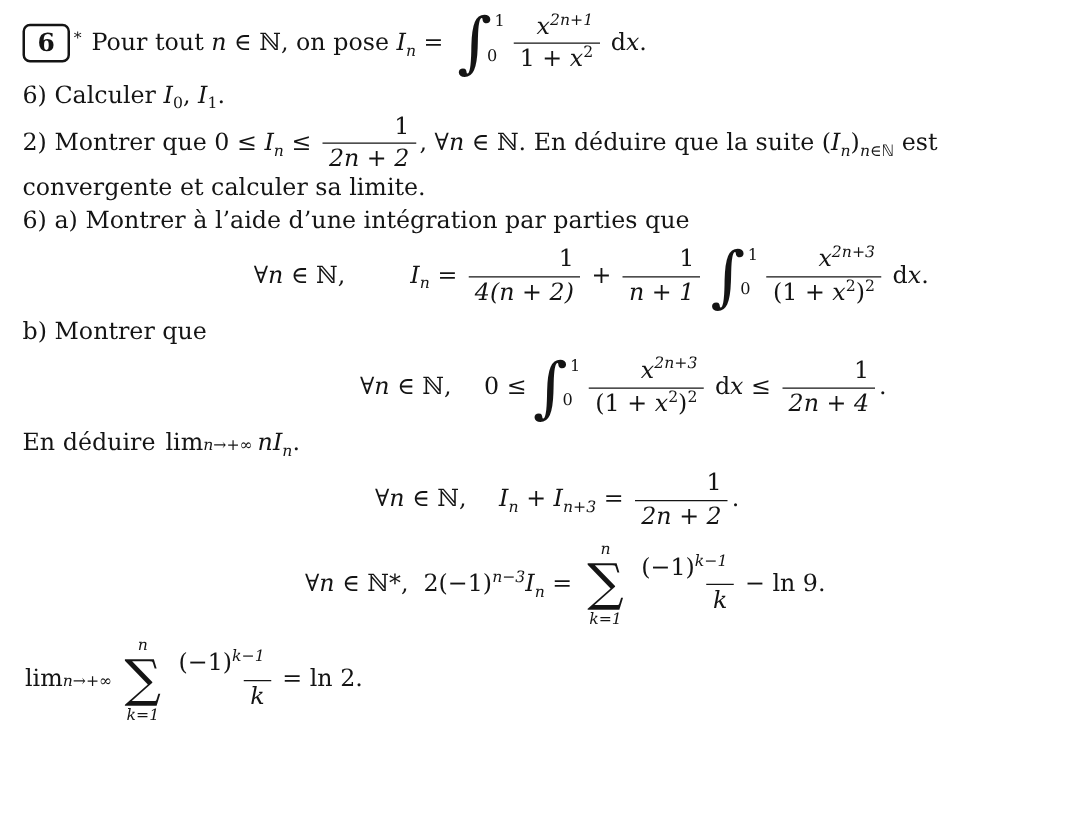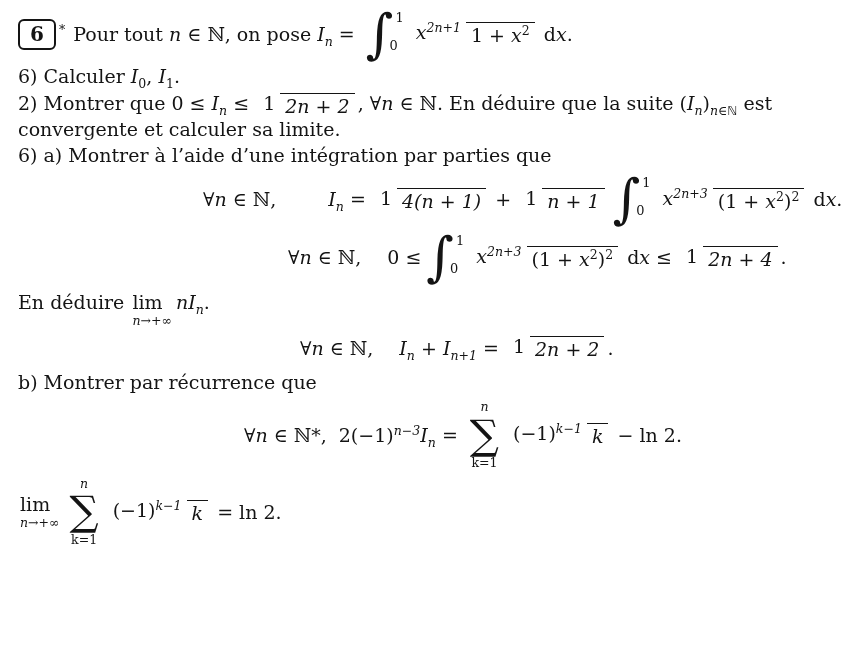--- a/index.html
+++ b/index.html
@@ -18,37 +18,37 @@
   sub{font-size:66%;line-height:0}
   
   .mrow{display:flex;align-items:center}
   .mrow .run{white-space:pre}
   
   .exhead{align-self:center;margin-right:8px;white-space:pre}
   .exbox{display:inline-block;border:2px solid currentColor;border-radius:6px;
          padding:0 10px;font-weight:700;font-size:20px;line-height:27px}
   .star{margin-left:3px}
   
-  .frac{display:inline-flex;align-items:flex-start;
+  .frac{display:inline-flex;flex-direction:column;align-items:flex-end;
         vertical-align:middle;margin:0 3px;text-align:center;line-height:1.12}
   .frac .num{padding:0 5px 2px;white-space:pre}
   .frac .den{border-top:1.5px solid currentColor;padding:2px 5px 0;white-space:pre}
   
   .intwrap{display:inline-flex;align-items:stretch;margin:0 4px 0 5px}
   .int{font-size:280%;line-height:1}
   .intlim{display:flex;flex-direction:column;justify-content:space-between;
           align-items:flex-start;font-size:68%;padding:1px 0 7px;margin-left:-4px}
   .iup{margin-left:6px}
   
   .sum{display:inline-flex;flex-direction:column;align-items:center;line-height:1;margin:0 6px}
   .sum .stop{font-size:66%;font-style:italic;margin-bottom:2px}
   .sum .ssig{font-size:215%;line-height:.95}
-  .sum .sbot{font-size:66%;margin-top:3px}
+  .sum .sbot{font-size:66%;font-style:italic;margin-top:3px}
   
-  .lim{display:inline-flex;flex-direction:column;align-items:flex-start;line-height:1.05;margin:0 4px 0 2px}
+  .lim{display:inline-flex;align-items:center;line-height:1.05;margin:0 4px 0 2px}
   .lim .lunder{font-size:66%;font-style:italic;margin-top:1px}
   
   .p1{margin-bottom:3px}
   .q2block{margin:1px 0 0}
   .disp{margin:5px 0}
   .d1{padding-left:185px}.d1 .quant{margin-right:52px}
   .d2{padding-left:270px}.d2 .quant{margin-right:26px}
   .d3{padding-left:282px;margin:9px 0}.d3 .quant{margin-right:26px}
   .d4{padding-left:226px;margin:5px 0}.d4 .quant{margin-right:12px}
   .q3c{margin:4px 0 6px}
@@ -83,41 +83,42 @@
         <span class="den e">2n + 2</span>
       </span><span>, </span><span>∀</span><i>n</i><span> ∈ ℕ.</span><span> En déduire que la suite (</span><i>I</i><sub class="e">n</sub><span>)</span><sub class="e">n∈ℕ</sub><span> est convergente et calculer sa limite.</span></p>
 
   <p class="line"><span>6) a) Montrer à l’aide d’une intégration par parties que</span></p>
 
   <div class="line mrow disp d1">
     <span class="run quant"><span>∀</span><i>n</i><span> ∈ ℕ,</span></span>
     <span class="run"><i>I</i><sub class="e">n</sub><span> = </span></span>
     <span class="frac">
         <span class="num">1</span>
-        <span class="den e">4(n + 1)</span>
+        <span class="den e">4(n + 2)</span>
       </span>
     <span class="run"> + </span>
     <span class="frac">
         <span class="num">1</span>
         <span class="den e">n + 1</span>
       </span>
     <span class="intwrap">
         <span class="int">∫</span>
         <span class="intlim">
           <span class="iup">1</span>
           <span class="ilo">0</span>
         </span>
       </span>
     <span class="frac">
       <span class="num"><i>x</i><sup class="e">2n+3</sup></span>
       <span class="den"><span>(1 + </span><i>x</i><sup>2</sup><span>)</span><sup>2</sup></span>
     </span>
     <span class="run"><span> d</span><i>x</i><span>.</span></span>
   </div>
 
+  <p class="line"><span>b) Montrer que</span></p>
 
   <div class="line mrow disp d2">
     <span class="run quant"><span>∀</span><i>n</i><span> ∈ ℕ,</span></span>
     <span class="run">0 ≤</span>
     <span class="intwrap">
         <span class="int">∫</span>
         <span class="intlim">
           <span class="iup">1</span>
           <span class="ilo">0</span>
         </span>
@@ -136,43 +137,42 @@
   </div>
 
   <p class="line q3c"><span>En déduire </span><span class="lim">
         <span class="lword">lim</span>
         <span class="lunder">n→+∞</span>
       </span><i>n</i><i>I</i><sub class="e">n</sub><span>.</span></p>
 
 
   <div class="line mrow disp d3">
     <span class="run quant"><span>∀</span><i>n</i><span> ∈ ℕ,</span></span>
-    <span class="run"><i>I</i><sub class="e">n</sub><span> + </span><i>I</i><sub class="e">n+1</sub><span> = </span></span>
+    <span class="run"><i>I</i><sub class="e">n</sub><span> + </span><i>I</i><sub class="e">n+3</sub><span> = </span></span>
     <span class="frac">
         <span class="num">1</span>
         <span class="den e">2n + 2</span>
       </span>
     <span class="run">.</span>
   </div>
 
-  <p class="line"><span>b) Montrer par récurrence que</span></p>
 
   <div class="line mrow disp d4">
     <span class="run quant"><span>∀</span><i>n</i><span> ∈ ℕ*,</span></span>
     <span class="run"><span>2(−1)</span><sup class="e">n−3</sup><i>I</i><sub class="e">n</sub><span> = </span></span>
     <span class="sum">
         <span class="stop">n</span>
         <span class="ssig">∑</span>
         <span class="sbot">k=1</span>
       </span>
     <span class="frac">
       <span class="num"><span>(−1)</span><sup class="e">k−1</sup></span>
       <span class="den e">k</span>
     </span>
-    <span class="run"> − ln 2.</span>
+    <span class="run"> − ln 9.</span>
   </div>
 
   <div class="line mrow q4c">
     <span class="lim">
         <span class="lword">lim</span>
         <span class="lunder">n→+∞</span>
       </span>
     <span class="sum">
         <span class="stop">n</span>
         <span class="ssig">∑</span>

